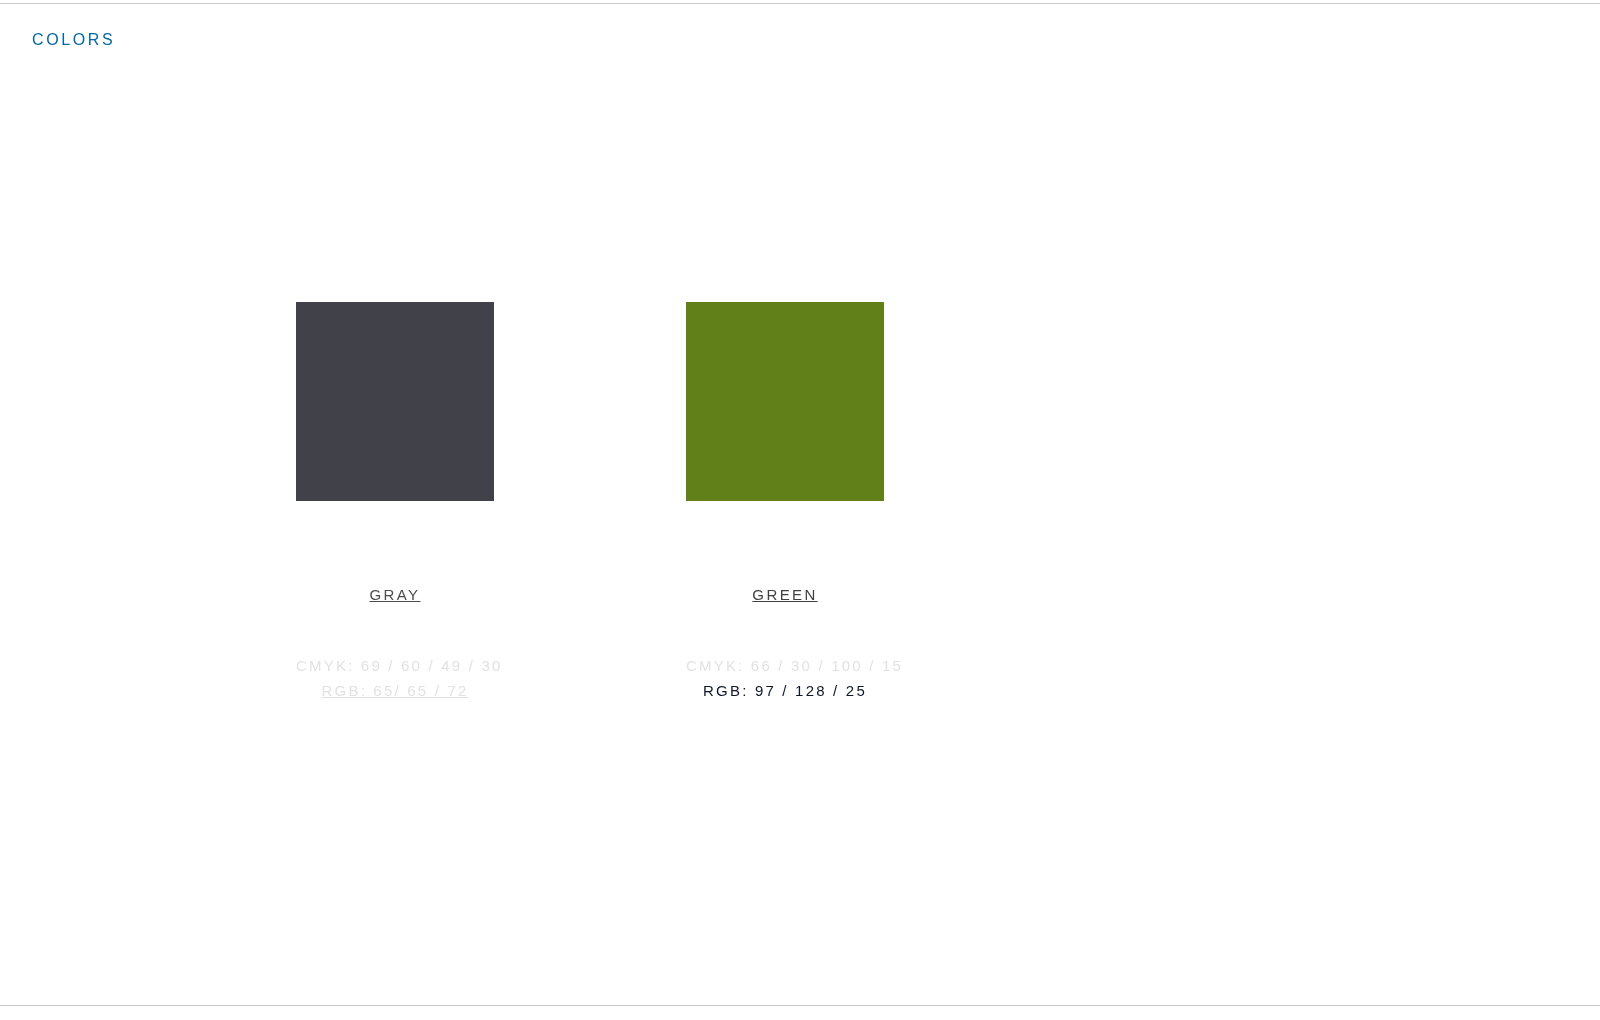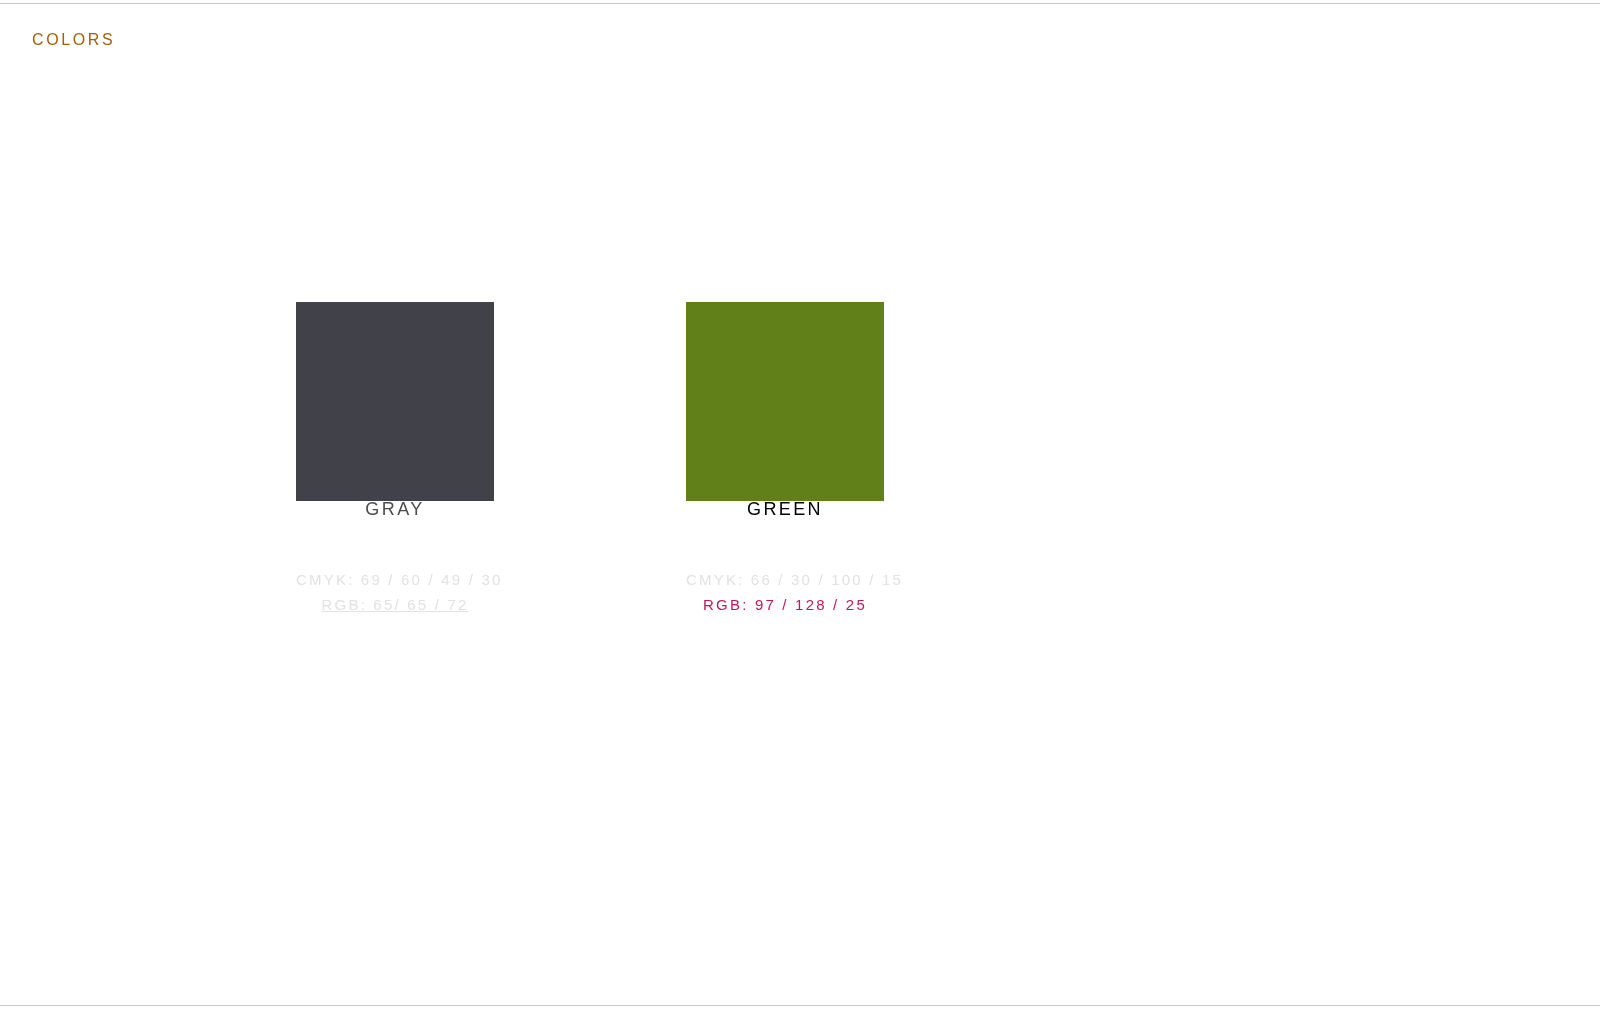--- a/index.html
+++ b/index.html
@@ -63,63 +63,65 @@
   .swatch-col[data-col="0"] { left: 296px; }
   .swatch-col[data-col="1"] { left: 686px; }
   .swatch-col[data-col="2"] { left: 1076px; }
 
   .swatch-chip {
     width: 198px;
     height: 199px;
     display: block;
   }
   .swatch-name {
-    font-size: 18px;
+    margin-top: 86px;
+    font-size: 15px;
     letter-spacing: 2.4px;
     color: #4c4c4c;
     line-height: 16px;
     white-space: nowrap;
+    text-decoration: underline;
   }
   .swatch-values {
     margin-top: 50px;
   }
   .value-line {
     font-size: 15px;
     letter-spacing: 2.2px;
     color: #e2e2e2;
     line-height: 25px;
     white-space: nowrap;
   }
 </style>
 </head>
 <body>
 
 <div class="page" style="background: rgb(255, 255, 255);">
 
   <div class="rule-top" style="background: rgb(200, 200, 200);"></div>
 
-  <div class="section-title" style="color: #a16207;">COLORS</div>
+  <div class="section-title" style="color: #0369a1;">COLORS</div>
 
   <div class="swatch-row">
 
     <div class="swatch-col" data-col="0">
       <div class="swatch-chip" style="background: rgb(65, 66, 73);"></div>
       <div class="swatch-name" style="color: rgb(76, 76, 76);">GRAY</div>
       <div class="swatch-values">
         <div class="value-line" style="color: rgb(226, 226, 226);">CMYK: 69 / 60 / 49 / 30</div>
         <div class="value-line" style="color: rgb(226, 226, 226); text-decoration: underline;">RGB: 65/ 65 / 72</div>
       </div>
     </div>
 
     <div class="swatch-col" data-col="1">
       <div class="swatch-chip" style="background: rgb(97, 128, 25);"></div>
-      <div class="swatch-name" style="color: #000000;">GREEN</div>
+      <div class="swatch-name" style="color: #404040;">GREEN</div>
       <div class="swatch-values">
         <div class="value-line" style="color: rgb(226, 226, 226);">CMYK: 66 / 30 / 100 / 15</div>
-        <div class="value-line" style="color: #be185d;">RGB: 97 / 128 / 25</div>
+        <div class="value-line" style="color: #0f172a;">RGB: 97 / 128 / 25</div>
       </div>
     </div>
 
 
   </div>
 
   <div class="rule-bottom" style="background: rgb(200, 200, 200);"></div>
 
 </div>
 

